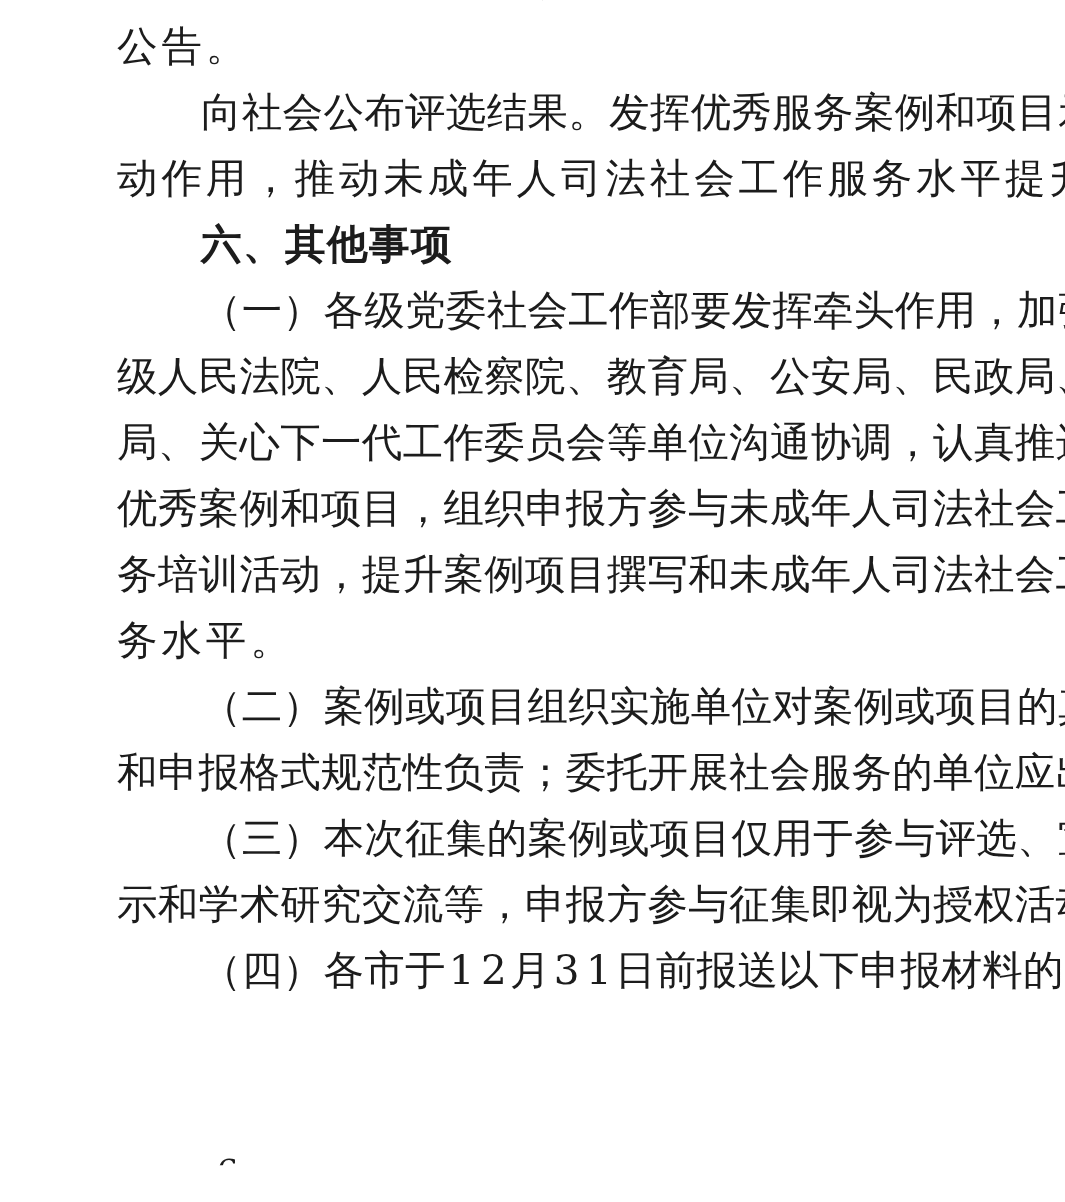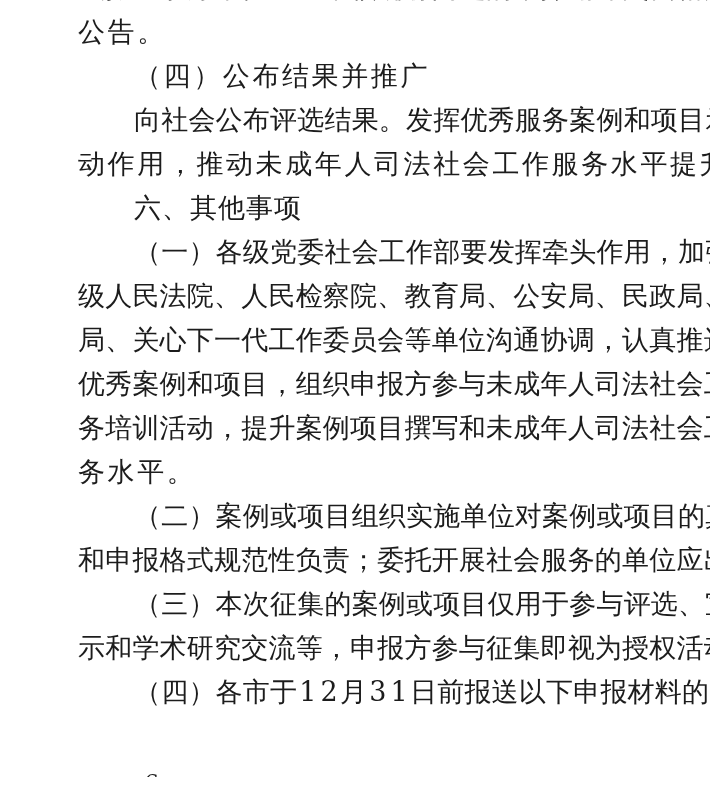--- a/index.html
+++ b/index.html
@@ -45,21 +45,21 @@
   .indent.just {
     padding-left: 0;
   }
   .indent.just::before {
     content: "";
     display: inline-block;
     width: 56px;
     flex: 0 0 56px;
   }
   .heading {
-    font-weight: 400;
+    font-weight: 700;
     padding-left: 56px;
     letter-spacing: 1px;
   }
   .tail {
     
     letter-spacing: 2.6px;
   }
   .num {
     font-family: "DejaVu Serif", "Liberation Serif", serif;
     padding: 0 2px;
@@ -102,21 +102,20 @@
         <span>，</span>
         <span>撤</span>
         <span>销</span>
         <span>评</span>
         <span>奖</span>
         <span>资</span>
         <span>格</span>
         <span>并</span>
       </div>
       <div class="line tail">公告。</div>
-      <div class="line tail indent">（四）公布结果并推广</div>
       <div class="line just indent">
         <span>向</span>
         <span>社</span>
         <span>会</span>
         <span>公</span>
         <span>布</span>
         <span>评</span>
         <span>选</span>
         <span>结</span>
         <span>果</span>

